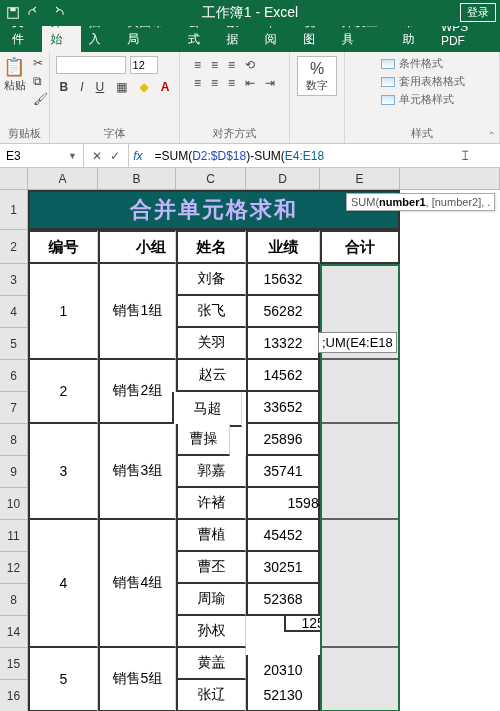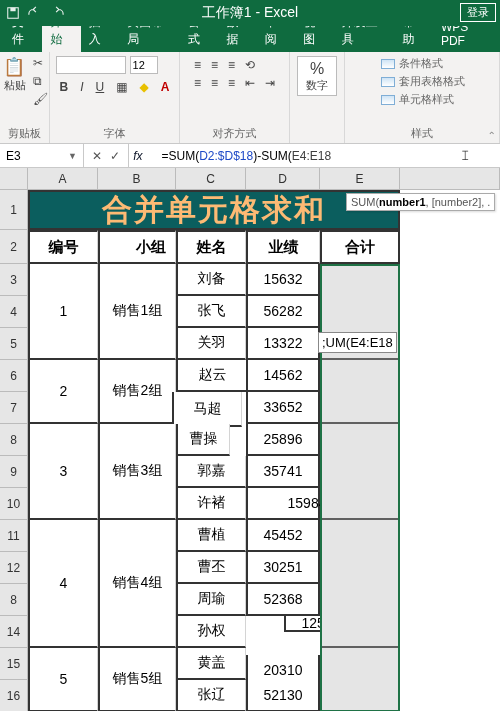--- a/index.html
+++ b/index.html
@@ -31,37 +31,37 @@
 .numbox .pct{font-size:16px}
 .styles{flex:1}
 .styles .srow{display:flex;gap:4px;align-items:center;font-size:11px;color:#666;margin-bottom:3px;padding-left:2px}
 .styles .srow .sico{width:14px;height:10px;border:1px solid #7faed6;background:linear-gradient(#cfe4f5,#fff)}
 .collapse{position:absolute;right:4px;bottom:2px;font-size:10px;color:#888}
 .namebox-row{height:24px;border-bottom:1px solid #c9c9c9;display:flex;align-items:stretch;font-size:12px}
 .namebox{width:84px;border-right:1px solid #c9c9c9;display:flex;align-items:center;padding:0 6px;background:#fff}
 .namebox .dd{margin-left:auto;font-size:9px;color:#666}
 .fxbtns{display:flex;align-items:center;gap:8px;padding:0 8px;color:#555;border-right:1px solid #c9c9c9}
 .fxbar{flex:1;display:flex;align-items:center;padding:0 4px;background:#fff;position:relative}
-.fxbar .fx{color:#0f172a;font-style:italic;margin-right:19px}
+.fxbar .fx{color:#0369a1;font-style:italic;margin-right:12px}
 .fxbar .formula{font-size:12px}
 .fxbar .cursor{position:absolute;right:30px;font-size:14px;color:#333}
 .tok-fn{color:#000}
 .tok-r1{color:#1d49c7}
-.tok-r2{color:#404040}
+.tok-r2{color:#0369a1}
 .tooltip{position:absolute;top:193px;left:346px;background:#fff;border:1px solid #aaa;font-size:11px;padding:2px 4px;z-index:10;color:#555;box-shadow:1px 1px 2px rgba(0,0,0,.15)}
 .tooltip b{color:#000;font-weight:bold}
 .sheet{position:absolute;top:168px;left:0;right:0;bottom:0;overflow:hidden;font-size:13px}
 .corner{position:absolute;left:0;top:0;width:28px;height:22px;background:#e6e6e6;border-right:1px solid #bbb;border-bottom:1px solid #bbb}
 .colhdrs{position:absolute;left:28px;top:0;height:22px;display:flex}
 .colhdrs .ch{background:#e6e6e6;border-right:1px solid #bbb;border-bottom:1px solid #bbb;display:flex;align-items:center;justify-content:center;font-size:12px;color:#333}
 .rowhdrs{position:absolute;left:0;top:22px;width:28px}
 .rowhdrs .rh{background:#e6e6e6;border-bottom:1px solid #bbb;border-right:1px solid #bbb;display:flex;align-items:center;justify-content:center;font-size:12px;color:#333}
 .grid{position:absolute;left:28px;top:22px}
 .cell{position:absolute;border-right:1px solid #d4d4d4;border-bottom:1px solid #d4d4d4;display:flex;align-items:center;justify-content:center;background:#fff;font-size:14px}
-.title-cell{background:#0b5e5e;color:#fdba74;font-size:30px;font-weight:bold;letter-spacing:2px}
+.title-cell{background:#0b5e5e;color:#c4b5fd;font-size:22px;font-weight:bold;letter-spacing:2px}
 .hdr-cell{font-weight:bold;background:#fff;font-size:15px}
 .br{border-right:2px solid #333!important}
 .bb{border-bottom:2px solid #333!important}
 .bt{border-top:2px solid #333!important}
 .bl{border-left:2px solid #333!important}
 .sel-range{position:absolute;border:2px solid #1f7246;background:rgba(180,180,180,.35);pointer-events:none}
 .e5-overlay{position:absolute;background:#fff;border:1px solid #888;font-size:13px;padding:2px 3px;z-index:5}
 svg{display:block}
 </style>
 </head>

